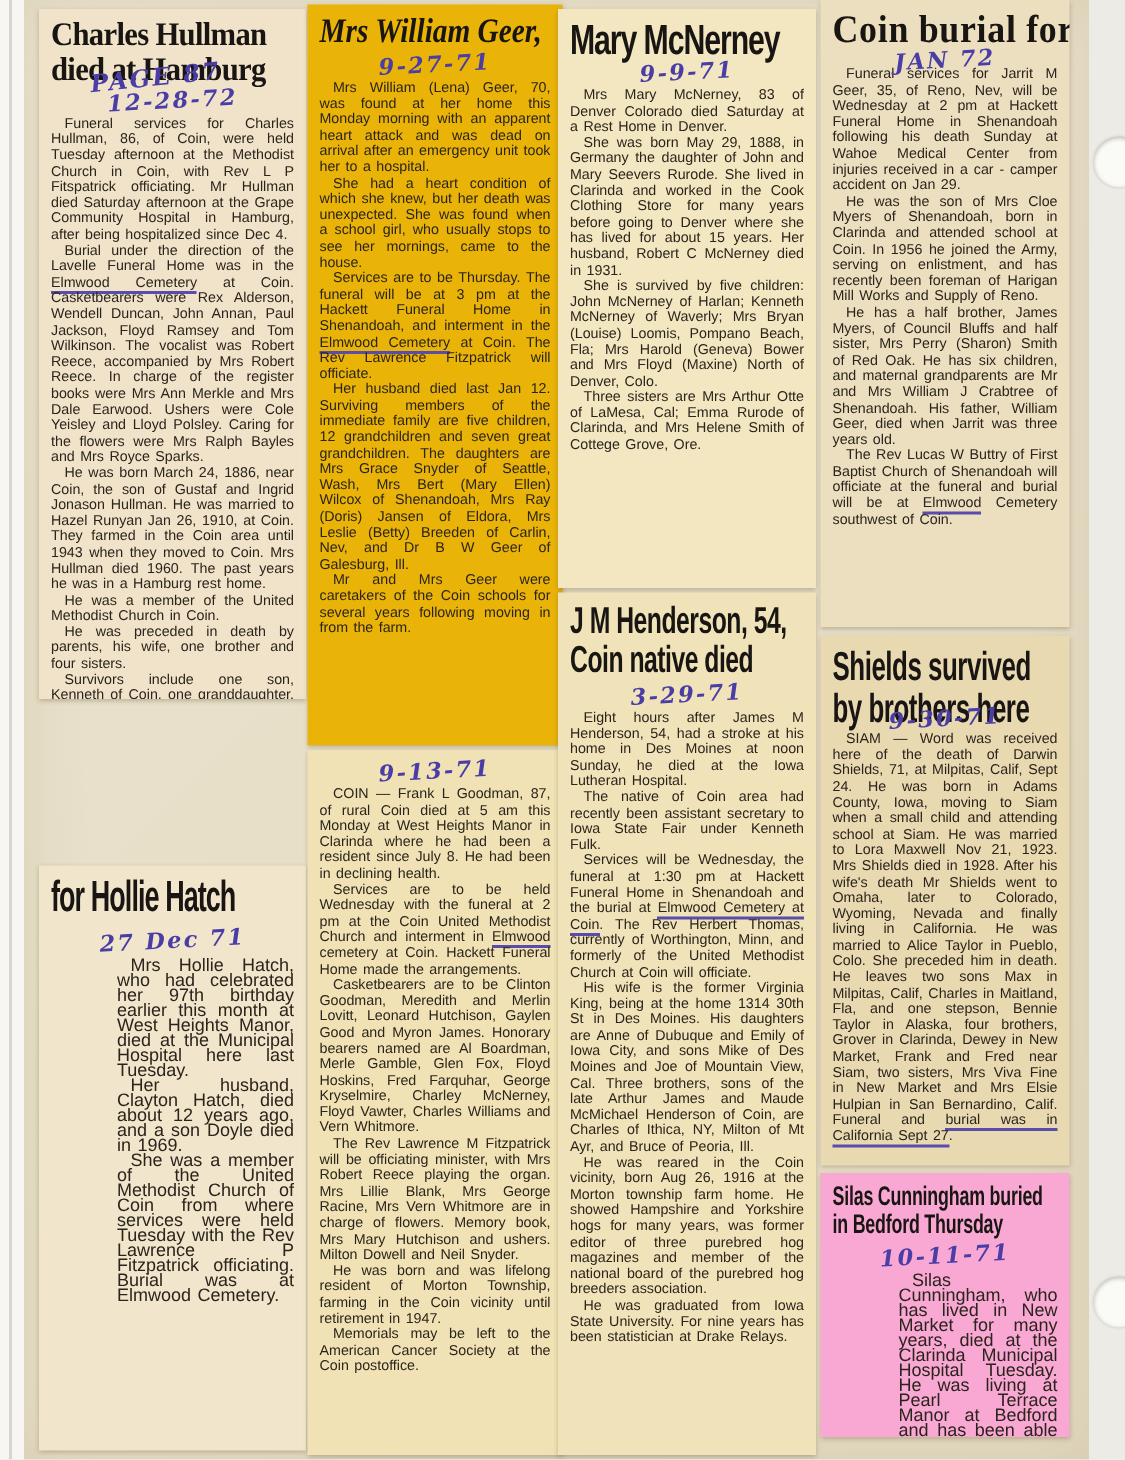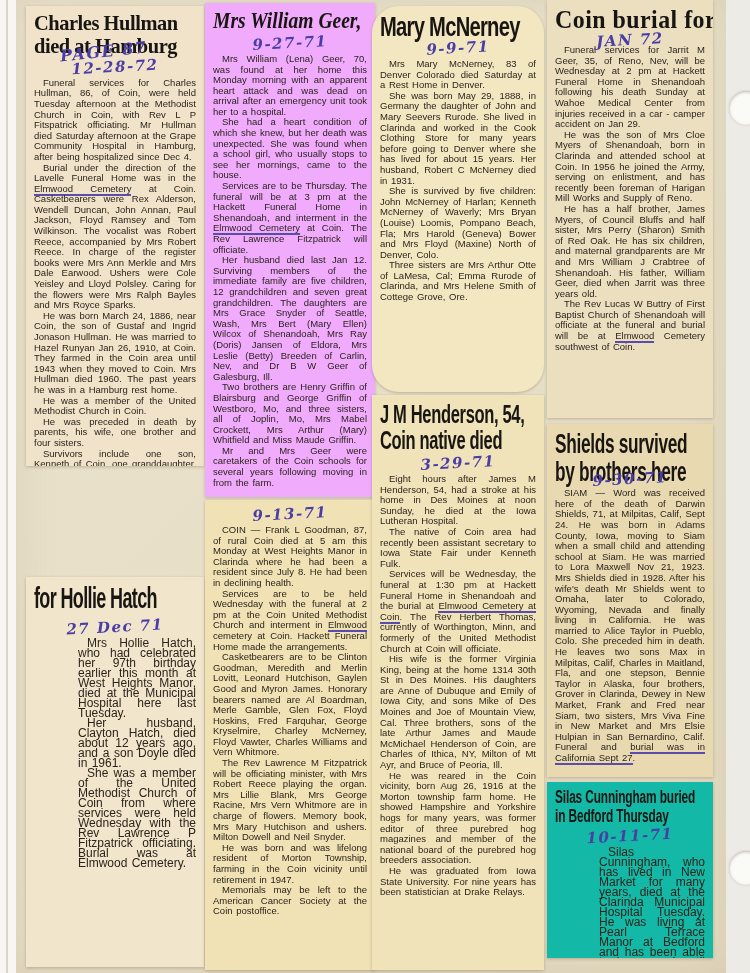--- a/index.html
+++ b/index.html
@@ -52,27 +52,27 @@
 
   .hand {
     font-family:"DejaVu Serif", serif; font-style:italic; font-weight:bold;
     color:#4a3da5; letter-spacing:1.5px;
   }
   .hand-date { text-align:center; font-size:15px; transform:rotate(-3deg); margin:1px 0 2px 0; }
 
   
   .c-hullman    { left:26px;  top:6px;   width:178px; height:460px; background:#f0e3c9; }
   .c-hatch      { left:26px;  top:577px; width:178px; height:390px; background:#f1e6cb; }
-  .c-geer       { left:205px; top:3px;   width:170px; height:494px; background:#f0abfc; }
+  .c-geer       { left:205px; top:3px;   width:170px; height:494px; background:#eab308; }
   .c-goodman    { left:205px; top:500px; width:170px; height:470px; background:#f0e2b5; }
-  .c-mcnerney   { left:372px; top:6px;   width:172px; height:386px; background:#f3e7c1;border-radius:27px; }
+  .c-mcnerney   { left:372px; top:6px;   width:172px; height:386px; background:#f3e7c1; }
   .c-henderson  { left:372px; top:395px; width:172px; height:575px; background:#f1e3b9; }
   .c-jarrit     { left:547px; top:0;     width:166px; height:418px; background:#ecdfc0; }
   .c-shields    { left:547px; top:424px; width:166px; height:353px; background:#e8d9b1; }
-  .c-cunningham { left:547px; top:782px; width:166px; height:176px; background:#14b8a6; }
+  .c-cunningham { left:547px; top:782px; width:166px; height:176px; background:#f9a8d4; }
 
   .c-hatch .para, .c-cunningham .para { font-size:12px; line-height:10px;margin-left:44px; }
 
   .page-label {
     position:absolute; left:60px; top:42px; font-size:16px;
     transform:rotate(-6deg); z-index:5;
   }
   .d-mcnerney { margin-top:-6px; }
   .d-shields  { margin-top:-16px; margin-bottom:0; }
   .d-jarrit   { margin-top:-2px; margin-bottom:-4px; text-align:center; }
@@ -107,34 +107,33 @@
         <p class="para">Survivors include one son, Kenneth of Coin, one granddaughter, Judith Lea Kearns of Covington, Va, and two great-grandchildren.</p>
         <p class="para">Memorials may be directed to the Methodist Church in Coin.</p>
       </div>
   </div>
 
   <div class="clipping c-hatch">
     <h2 class="headline hl-sans hl-hatch">for Hollie Hatch</h2>
     <div class="hand hand-date">27 Dec 71</div>
     <div class="clip-body">
         <p class="para">Mrs Hollie Hatch, who had celebrated her 97th birthday earlier this month at West Heights Manor, died at the Municipal Hospital here last Tuesday.</p>
-        <p class="para">Her husband, Clayton Hatch, died about 12 years ago, and a son Doyle died in 1961.</p>
-        <p class="para">She was a member of the United Methodist Church of Coin from where services were held Wednesday with the Rev Lawrence P Fitzpatrick officiating. Burial was at Elmwood Cemetery.</p>
+        <p class="para">Her husband, Clayton Hatch, died about 12 years ago, and a son Doyle died in 1969.</p>
+        <p class="para">She was a member of the United Methodist Church of Coin from where services were held Tuesday with the Rev Lawrence P Fitzpatrick officiating. Burial was at Elmwood Cemetery.</p>
       </div>
   </div>
 
   <div class="clipping c-geer">
     <h2 class="headline hl-serif hl-geer">Mrs William Geer,</h2>
     <div class="hand hand-date">9-27-71</div>
     <div class="clip-body">
         <p class="para">Mrs William (Lena) Geer, 70, was found at her home this Monday morning with an apparent heart attack and was dead on arrival after an emergency unit took her to a hospital.</p>
         <p class="para">She had a heart condition of which she knew, but her death was unexpected. She was found when a school girl, who usually stops to see her mornings, came to the house.</p>
         <p class="para">Services are to be Thursday. The funeral will be at 3 pm at the Hackett Funeral Home in Shenandoah, and interment in the <span class="pen-underline">Elmwood Cemetery</span> at Coin. The Rev Lawrence Fitzpatrick will officiate.</p>
         <p class="para">Her husband died last Jan 12. Surviving members of the immediate family are five children, 12 grandchildren and seven great grandchildren. The daughters are Mrs Grace Snyder of Seattle, Wash, Mrs Bert (Mary Ellen) Wilcox of Shenandoah, Mrs Ray (Doris) Jansen of Eldora, Mrs Leslie (Betty) Breeden of Carlin, Nev, and Dr B W Geer of Galesburg, Ill.</p>
-        <p class="para">Two brothers are Henry Griffin of Blairsburg and George Griffin of Westboro, Mo, and three sisters, all of Joplin, Mo, Mrs Mabel Crockett, Mrs Arthur (Mary) Whitfield and Miss Maude Griffin.</p>
         <p class="para">Mr and Mrs Geer were caretakers of the Coin schools for several years following moving in from the farm.</p>
       </div>
   </div>
 
   <div class="clipping c-goodman">
     <div class="hand hand-date">9-13-71</div>
     <div class="clip-body">
         <p class="para">COIN — Frank L Goodman, 87, of rural Coin died at 5 am this Monday at West Heights Manor in Clarinda where he had been a resident since July 8. He had been in declining health.</p>
         <p class="para">Services are to be held Wednesday with the funeral at 2 pm at the Coin United Methodist Church and interment in <span class="pen-underline">Elmwood</span> cemetery at Coin. Hackett Funeral Home made the arrangements.</p>
         <p class="para">Casketbearers are to be Clinton Goodman, Meredith and Merlin Lovitt, Leonard Hutchison, Gaylen Good and Myron James. Honorary bearers named are Al Boardman, Merle Gamble, Glen Fox, Floyd Hoskins, Fred Farquhar, George Kryselmire, Charley McNerney, Floyd Vawter, Charles Williams and Vern Whitmore.</p>

